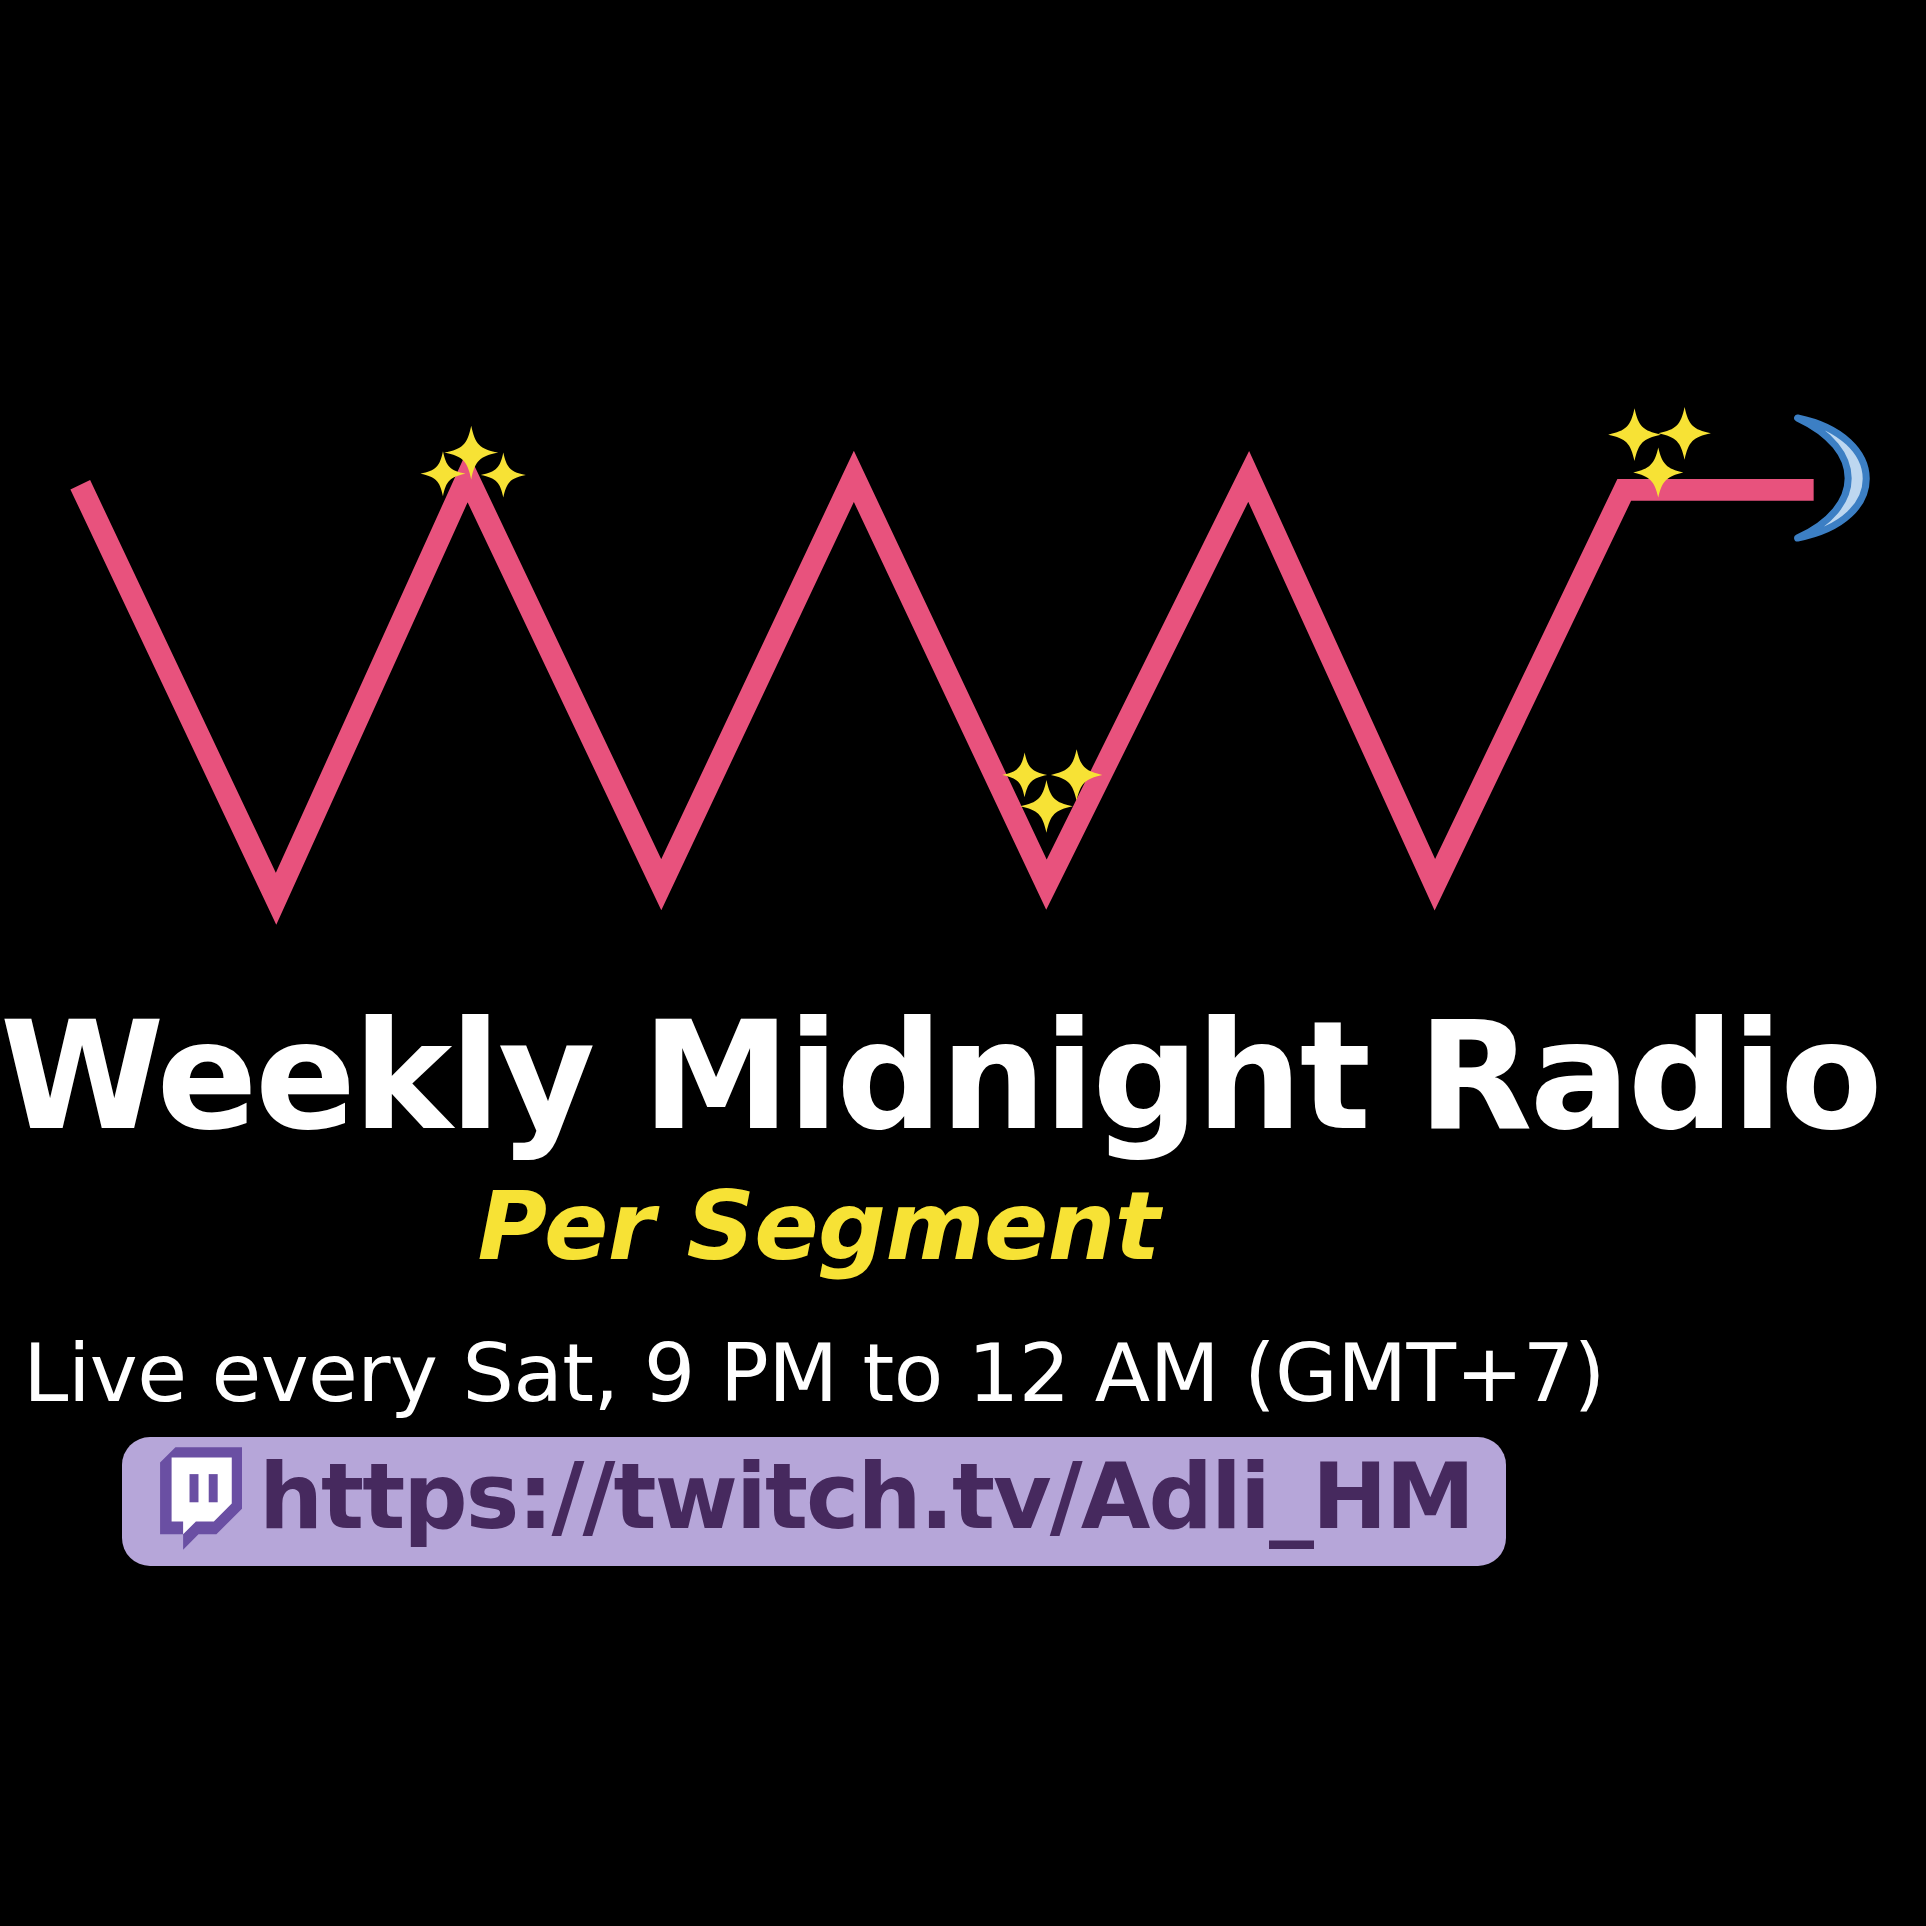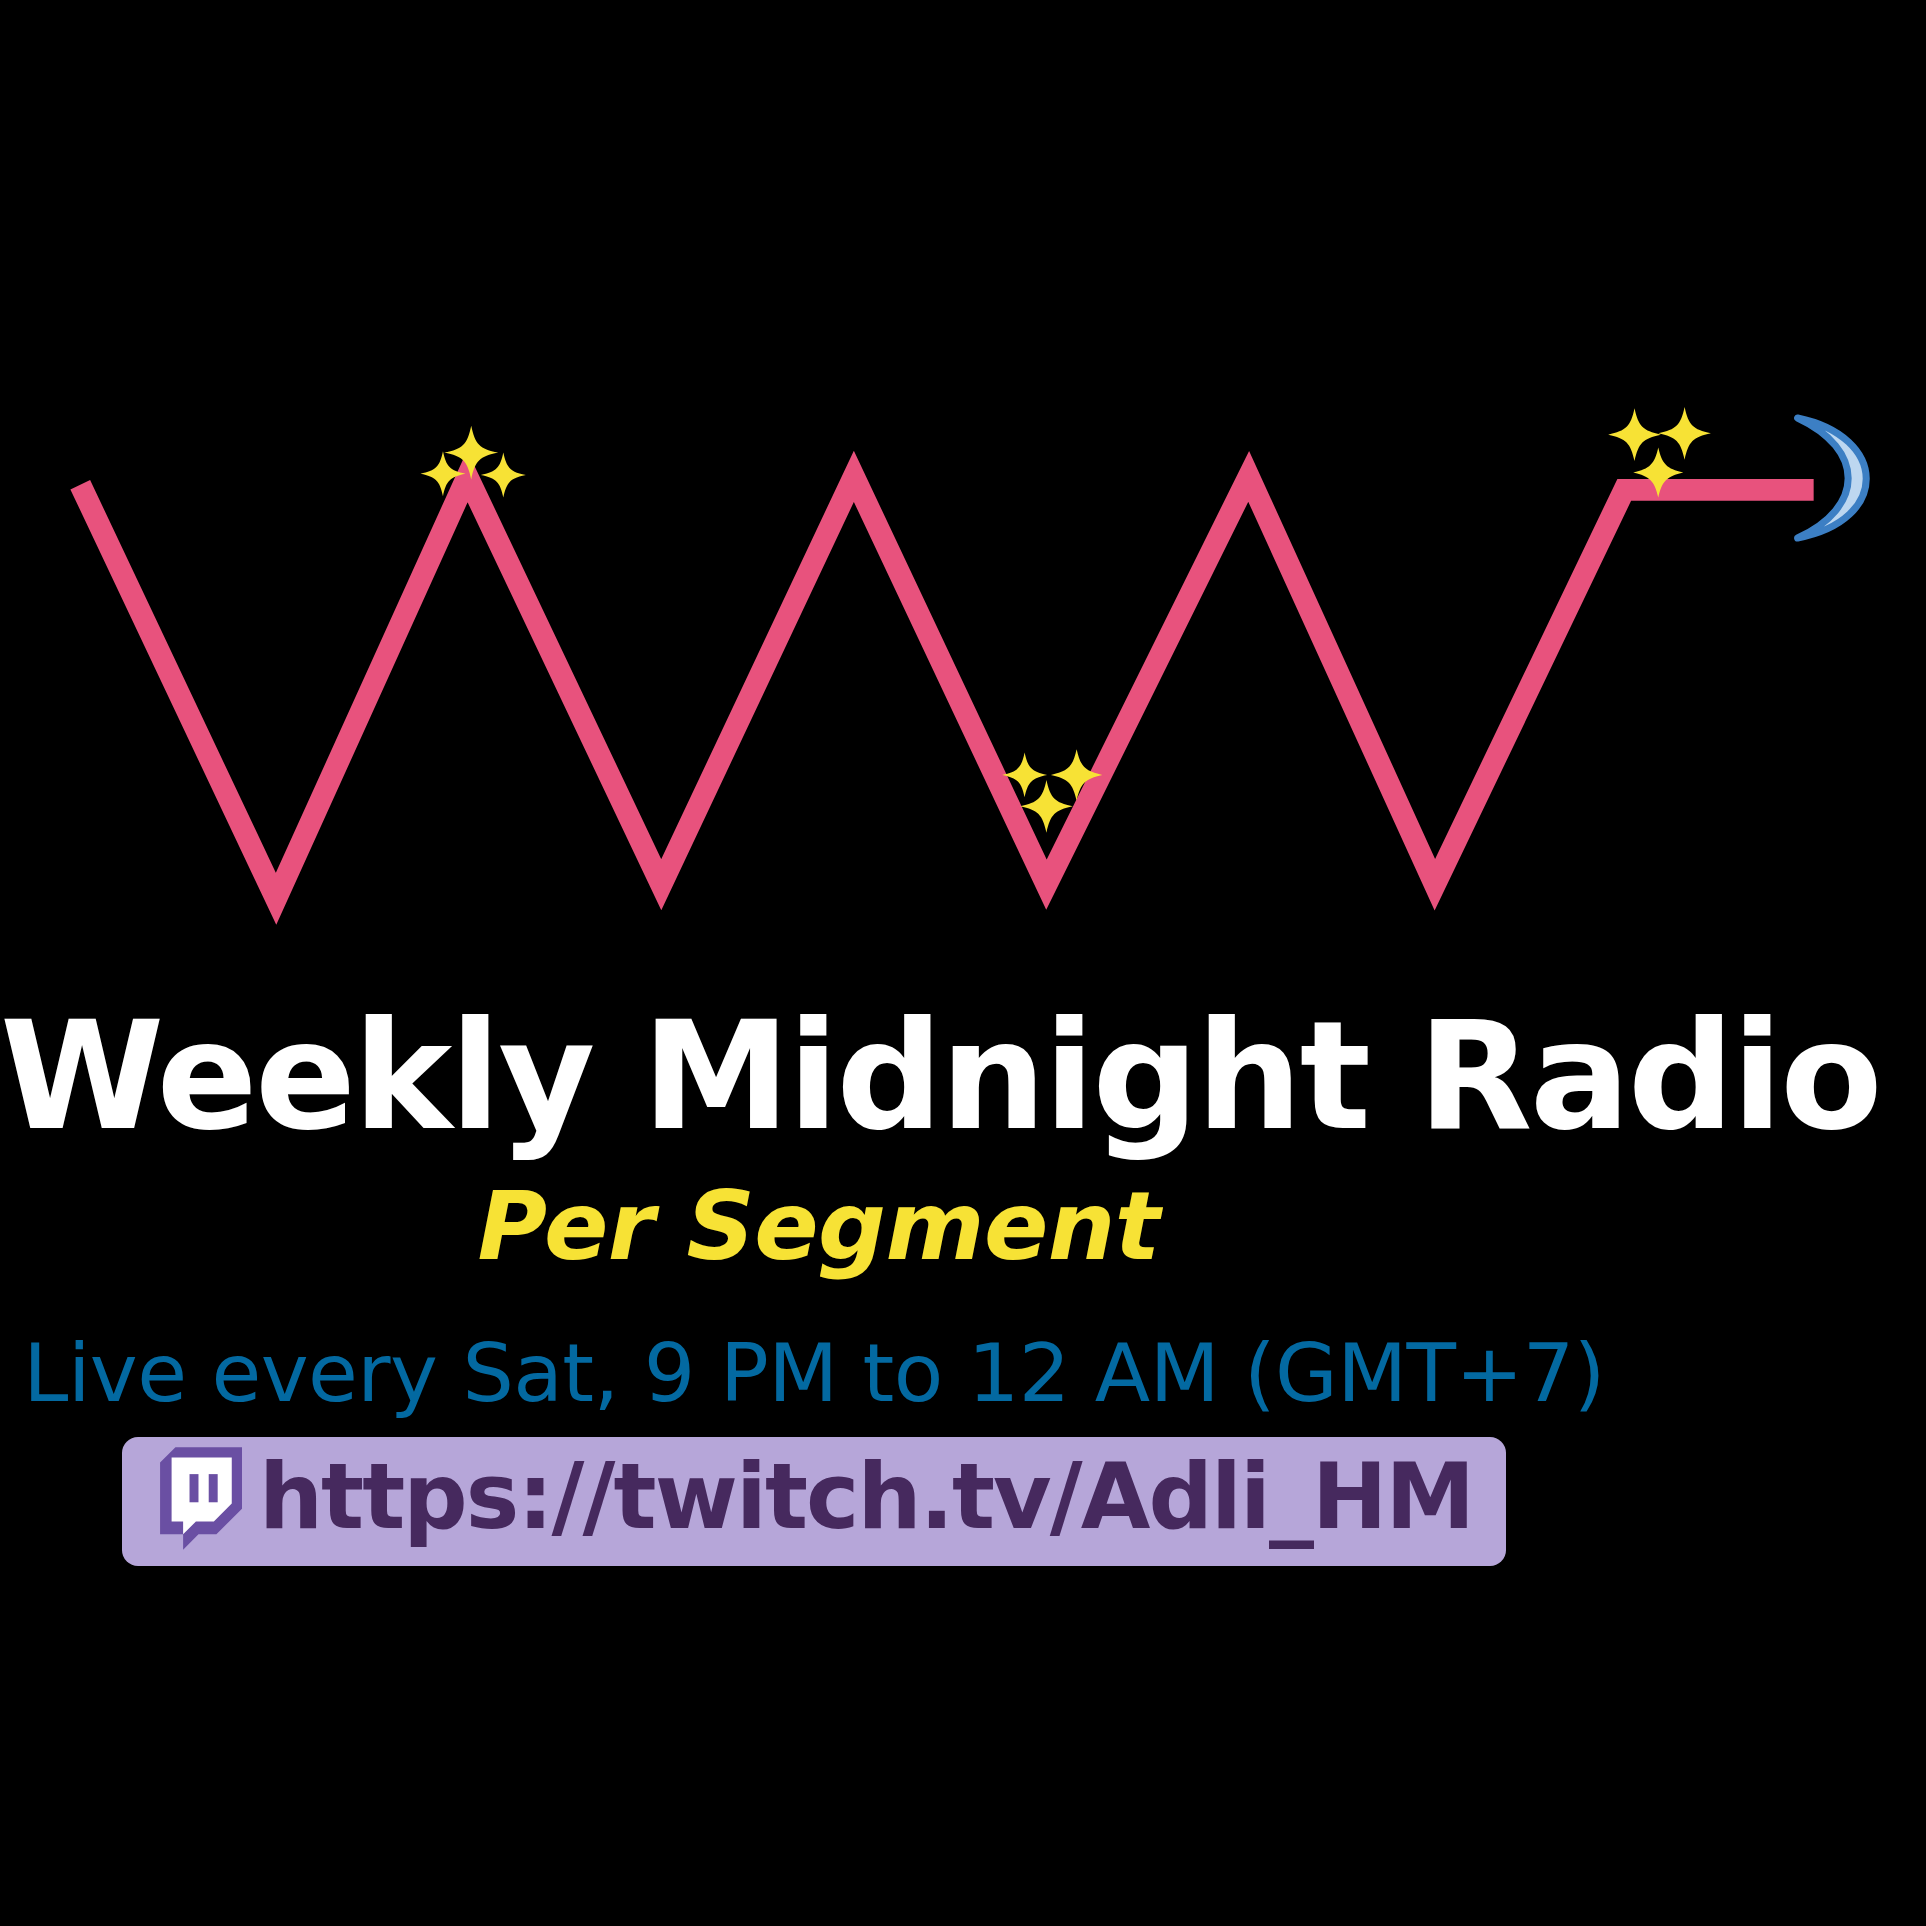--- a/index.html
+++ b/index.html
@@ -67,37 +67,37 @@
     padding: 0;
     white-space: nowrap;
   }
 
   .schedule {
     font-family: "DejaVu Sans", sans-serif;
     font-weight: normal;
     font-size: 81px;
     line-height: 1.0;
     letter-spacing: -0.6px;
-    color: #0369a1;
+    color: #ffffff;
     margin: 59px 0 16px 0;
     padding: 0;
     white-space: nowrap;
   }
 
   
   .badge-wrap {
     margin-top: 23px;
     display: flex;
     justify-content: center;
   }
   .badge {
     display: inline-flex;
     align-items: center;
     background: #B6A6D9;
-    border-radius: 16px;
+    border-radius: 28px;
     padding: 10.3px 33px 10.3px 24.4px;
     box-sizing: border-box;
   }
   .badge .tw-icon {
     display: block;
     width: 96px;
     height: 108px;
     margin-right: 16.7px;
     flex: 0 0 auto;
   }

